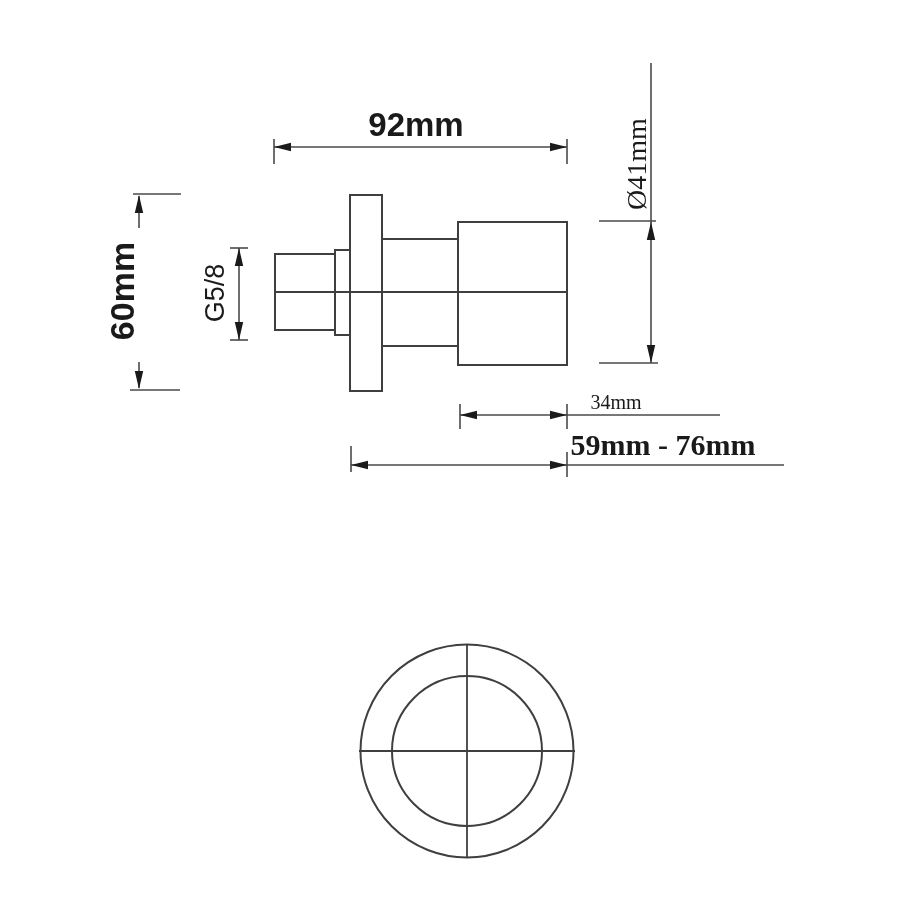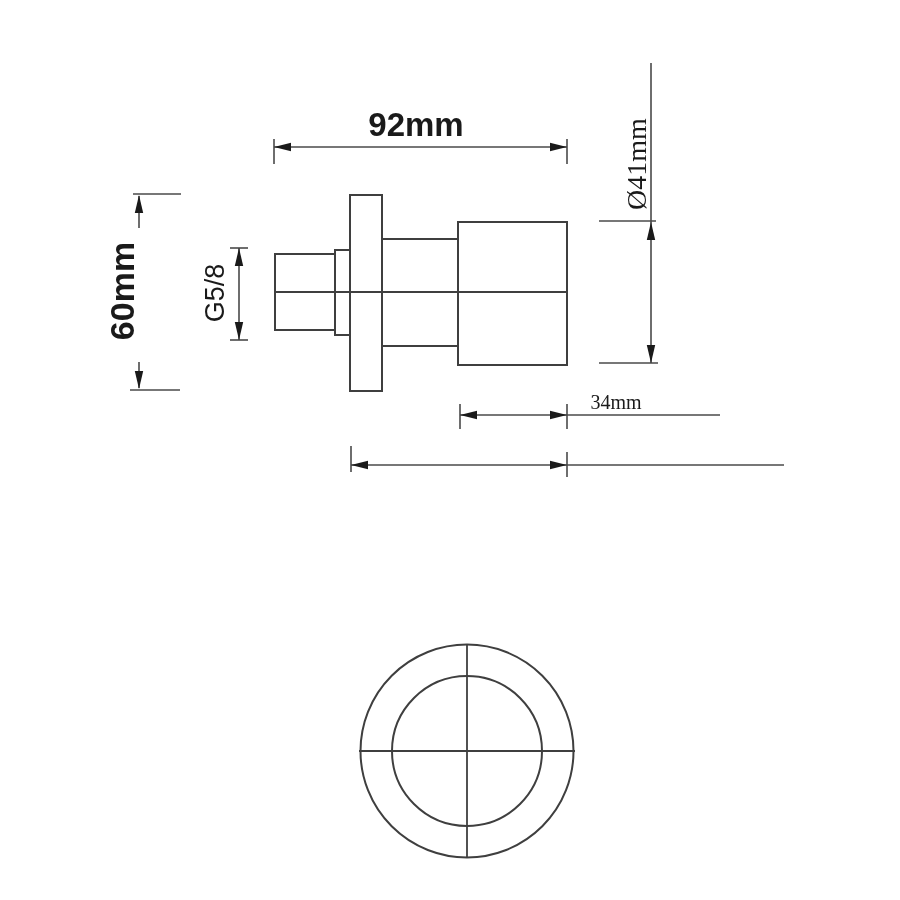--- a/index.html
+++ b/index.html
@@ -138,13 +138,14 @@
   <div class="lbl bold-sans" style="left:416px; top:124px; font-size:33px;">92mm</div>
 
   <div class="lbl rot bold-sans" style="left:122px; top:291px; font-size:34px;">60mm</div>
 
   <div class="lbl rot reg-sans" style="left:215px; top:293px; font-size:27px;">G5/8</div>
 
   <div class="lbl rot serif" style="left:637px; top:164px; font-size:28px;">Ø41mm</div>
 
   <div class="lbl serif" style="left:616px; top:402px; font-size:20px;">34mm</div>
 
+  <div class="lbl bold-serif" style="left:663px; top:445px; font-size:30px;">59mm - 76mm</div>
 </div>
 
 </body></html>

